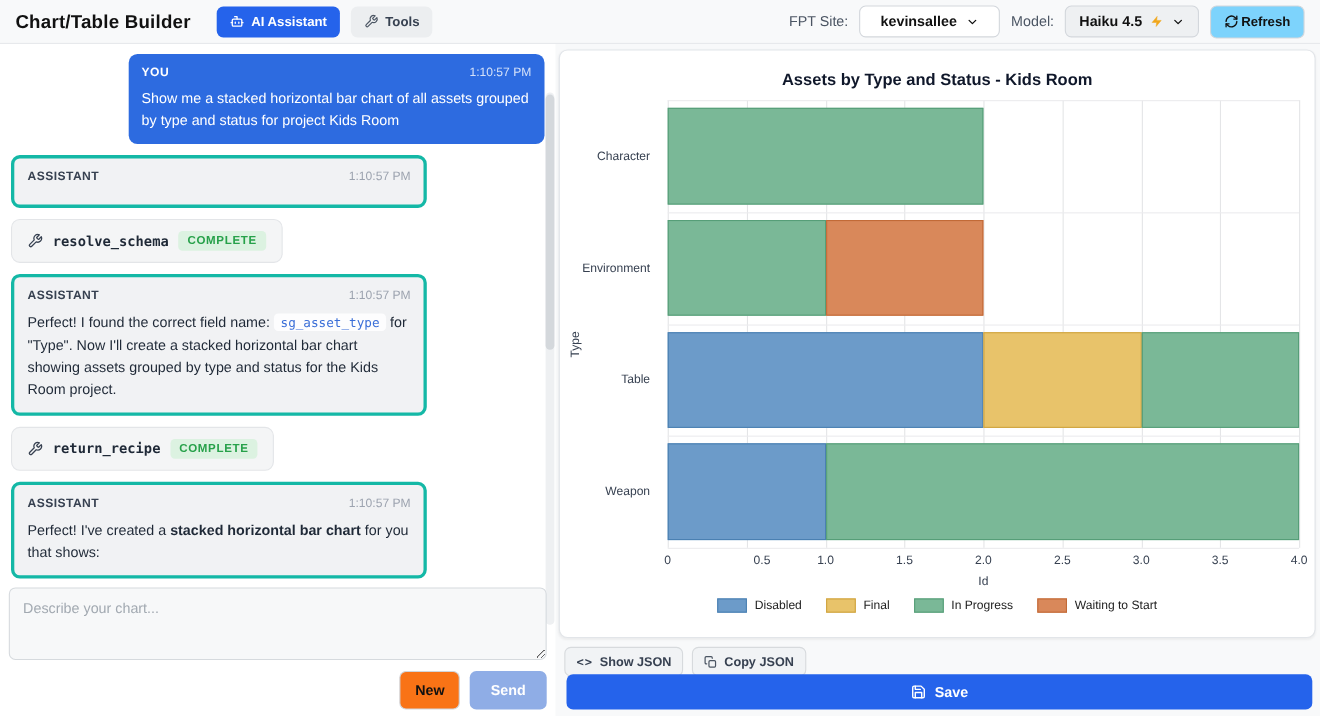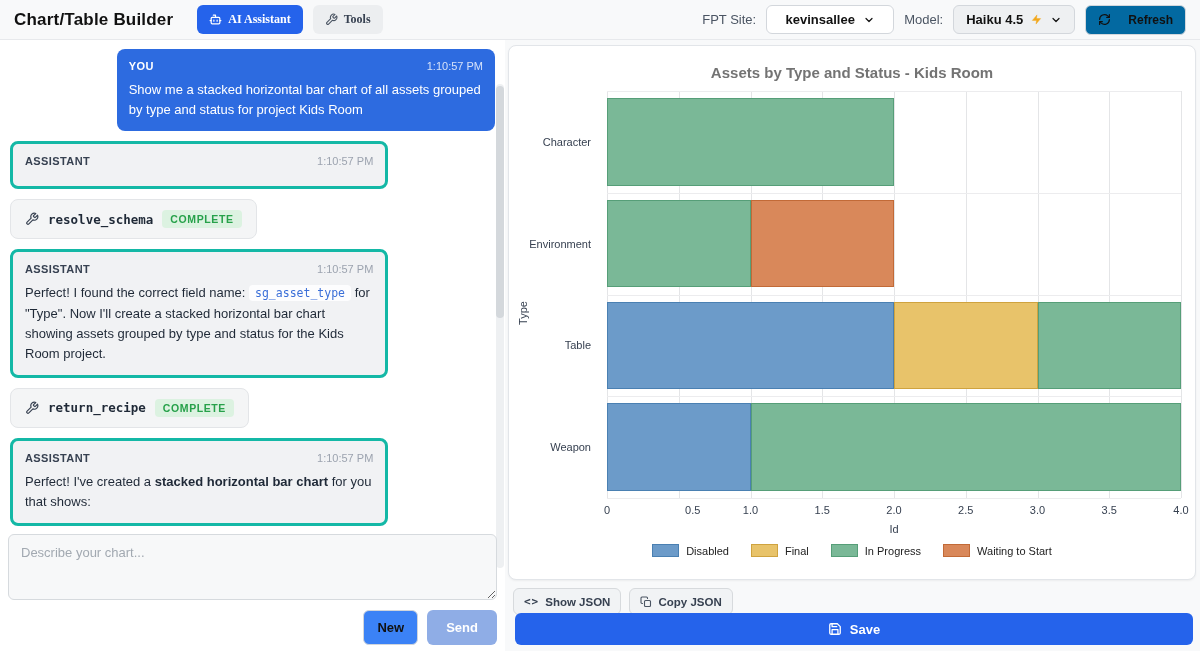--- a/index.html
+++ b/index.html
@@ -10,35 +10,35 @@
   }
   
   .header {
     position:absolute; top:0; left:0; width:1200px; height:40px;
     background:#f8f9fa; border-bottom:1px solid #e7e9ec;
     display:flex; align-items:center; padding:0 14px; gap:10px;
   }
   .header h1 { font-size:17px; font-weight:bold; color:#111; margin-right:14px; letter-spacing:.2px; }
   .hbtn {
     display:inline-flex; align-items:center; gap:6px; border:none; cursor:pointer;
-    font-family:Liberation Serif, serif; font-size:12px; font-weight:bold; border-radius:6px; padding:7px 12px;
+    font-family:Liberation Sans, sans-serif; font-size:12px; font-weight:bold; border-radius:6px; padding:7px 12px;
   }
   .hbtn.primary { background:#2563eb; color:#fff; }
   .hbtn.ghost { background:#eceef0; color:#374151; }
   .hright { margin-left:auto; display:flex; align-items:center; gap:10px; }
   .hlabel { font-size:13px; color:#4b5563; }
   .select {
     display:inline-flex; align-items:center; justify-content:center; gap:8px; cursor:pointer;
     border:1px solid #d3d7dc; border-radius:6px; background:#fff; font-family:inherit;
     font-size:13px; font-weight:bold; color:#111; padding:6px 12px; min-width:128px;
   }
   .select.gray { background:#eef0f2; min-width:110px; }
   .refresh {
-    display:inline-flex; align-items:center; gap:17px; cursor:pointer;
-    border:1px solid #d3d7dc; border-radius:6px; background:#0369a1; font-family:inherit;
+    display:inline-flex; align-items:center; gap:2px; cursor:pointer;
+    border:1px solid #d3d7dc; border-radius:6px; background:#7dd3fc; font-family:inherit;
     font-size:12px; font-weight:bold; color:#111; padding:7px 12px;
   }
   
   .chat-panel { position:absolute; top:40px; left:0; width:505px; bottom:0; background:#fff; }
   .chat-messages {
     position:absolute; top:0; left:0; right:0; height:489px;
     overflow:hidden; padding:9px 10px; display:flex; flex-direction:column; gap:10px;
   }
   .chat-scrollbar { position:absolute; top:44px; right:1px; width:8px; height:484px; background:#eef0f2; border-radius:4px; }
   .chat-scroll-thumb { position:absolute; top:2px; left:0; width:8px; height:232px; background:#d4d8dc; border-radius:4px; }
@@ -66,35 +66,35 @@
     background:#dcf2e1; border-radius:4px; padding:3px 8px;
   }
   .chat-input {
     position:absolute; top:494px; left:8px; width:489px; height:66px;
     background:#f7f8f9; border:1px solid #d6dade; border-radius:6px;
     font-family:inherit; font-size:13px; color:#1f2937; padding:10px 12px; resize:both; outline:none;
   }
   .chat-input::placeholder { color:#a2a9b1; }
   .chat-actions { position:absolute; top:570px; right:8px; display:flex; gap:9px; }
   .btn-new {
-    background:#3b82f6; border:1px solid #d1d5db; border-radius:6px; cursor:pointer;
+    background:#f97316; border:1px solid #d1d5db; border-radius:6px; cursor:pointer;
     font-family:inherit; font-size:13px; font-weight:600; color:#111; padding:9px 13px;
   }
   .btn-send {
     background:#8fade6; border:none; border-radius:6px; cursor:pointer;
     font-family:inherit; font-size:13px; font-weight:600; color:#fff; padding:9px 19px;
   }
   
   .right-panel { position:absolute; top:40px; left:505px; width:695px; bottom:0; background:#f8f9fa; }
   .chart-card {
     position:absolute; top:5px; left:3px; width:688px; height:535px;
     background:#fff; border:1px solid #e2e5e9; border-radius:8px;
     box-shadow:0 1px 2px rgba(0,0,0,.05);
   }
-  .chart-title { position:absolute; top:18px; left:0; width:100%; text-align:center; font-size:15px; font-weight:bold; color:#737373; }
+  .chart-title { position:absolute; top:18px; left:0; width:100%; text-align:center; font-size:15px; font-weight:bold; color:#0f172a; }
   .plot { position:absolute; left:98px; top:45px; width:574px; height:407px; }
   .gridline-v { position:absolute; top:0; bottom:0; width:1px; background:#e4e5e7; }
   .gridline-h { position:absolute; left:0; right:0; height:1px; background:#ececee; }
   .bar-row { position:absolute; left:0; width:100%; display:flex; }
   .bar-seg { height:100%; border:1px solid transparent; }
   .y-ticks { position:absolute; left:0; top:45px; width:90px; height:407px; }
   .y-tick { position:absolute; right:8px; transform:translateY(-50%); font-size:11px; color:#374151; }
   .y-axis-label {
     position:absolute; left:-26px; top:50%; transform:translate(-0%,-50%) rotate(-90deg);
     font-size:11px; color:#374151; width:80px; text-align:center;

